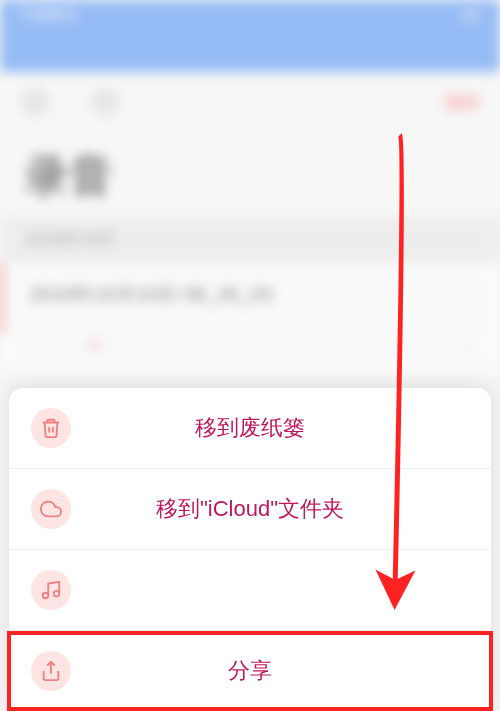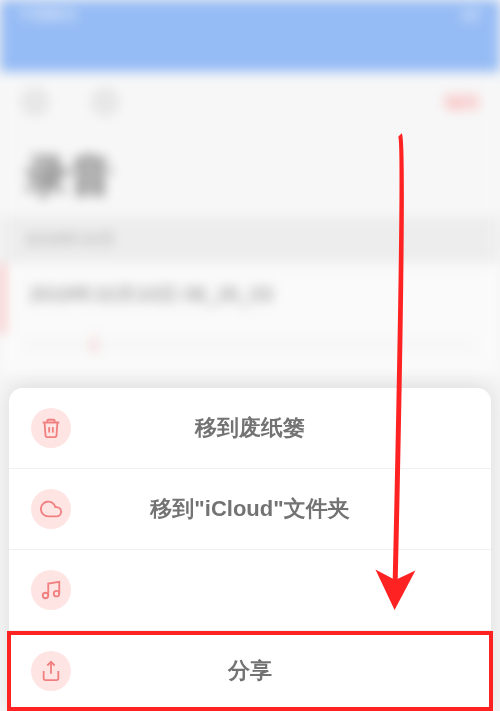--- a/index.html
+++ b/index.html
@@ -162,23 +162,22 @@
     
     .action-icon svg {
       width: 22px;
       height: 22px;
     }
     
     .action-label {
       flex: 1;
       text-align: center;
       font-size: 22px;
-      color: #737373;
+      color: #be185d;
       padding-right: 40px;
-      font-weight: bold;
     }
     
     .highlight-box {
       position: absolute;
       border: 4px solid #ff2222;
       pointer-events: none;
       left: 7px;
       right: 7px;
       bottom: 0;
       height: 80px;

